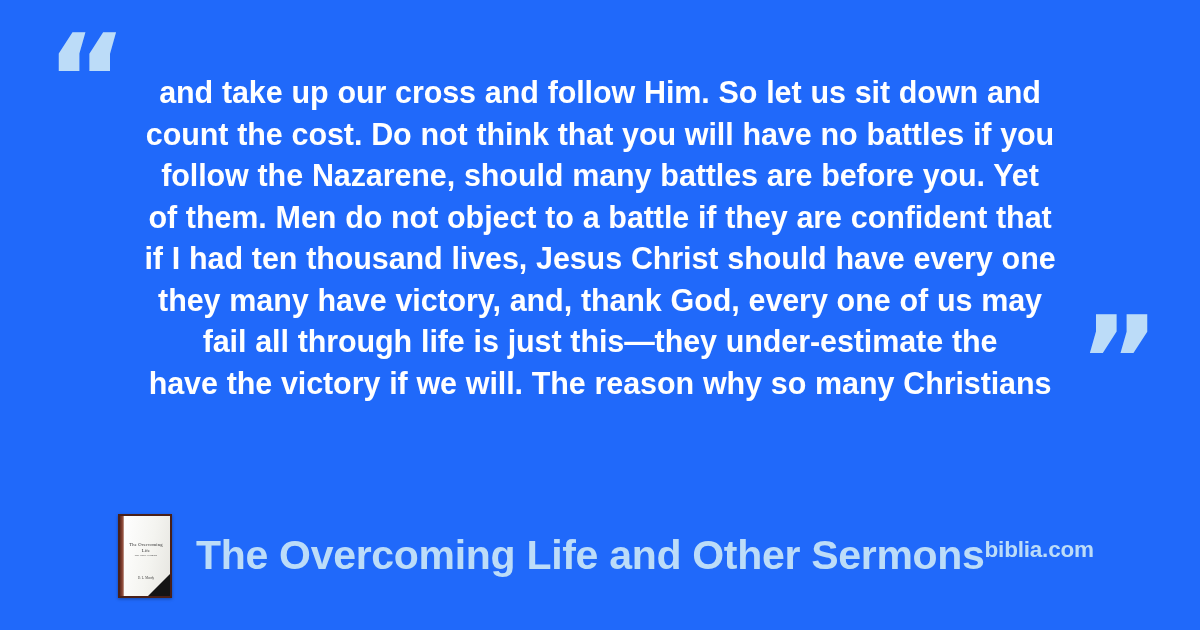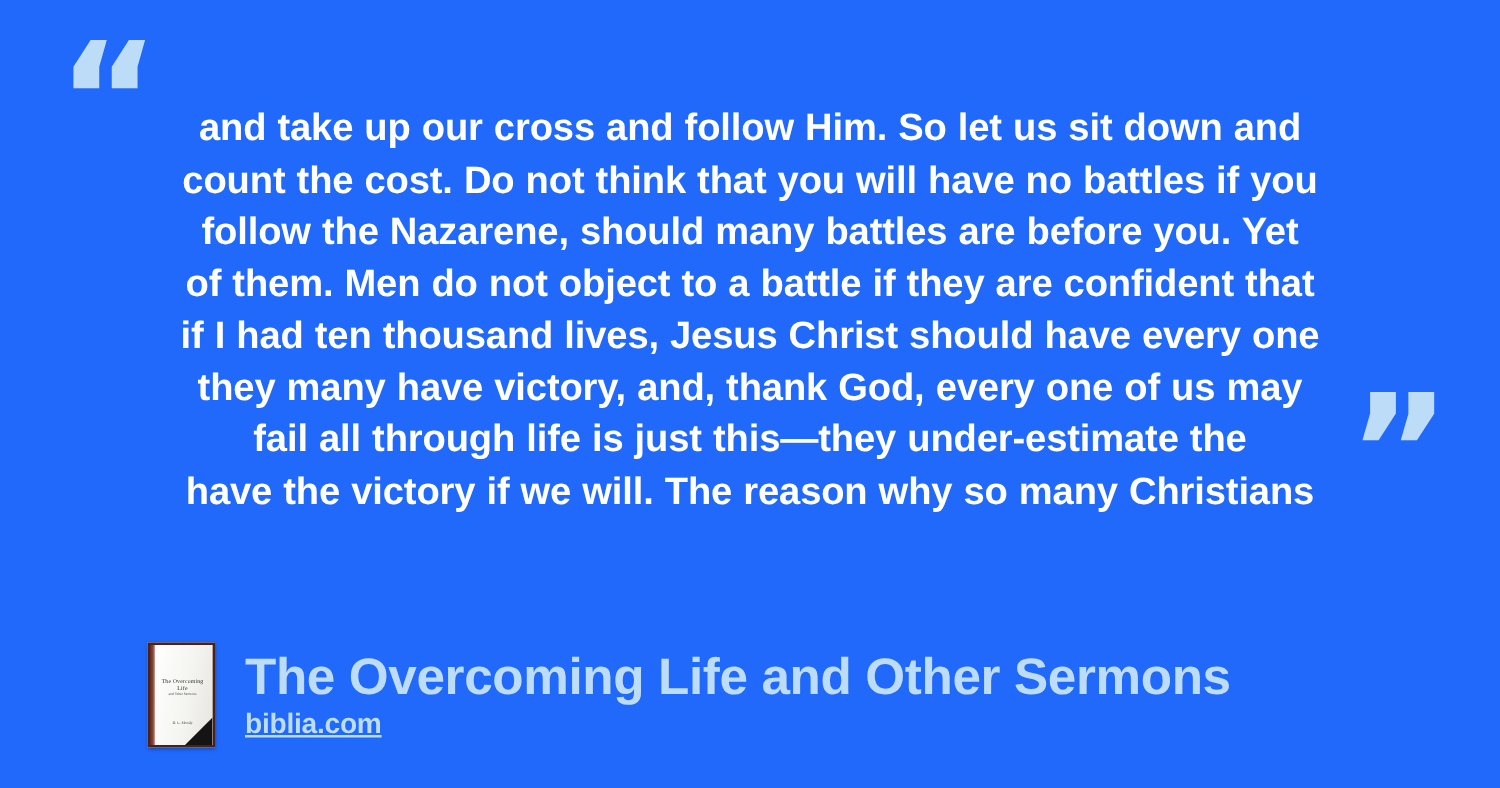--- a/index.html
+++ b/index.html
@@ -47,21 +47,21 @@
     position: absolute;
     left: 110px;
     top: 72px;
     width: 980px;
     height: 350px;
     display: flex;
     align-items: flex-start;
     justify-content: center;
   }
   .quote-text {
-    margin: 10px;
+    margin: 0;
     width: 960px;
     color: #ffffff;
     font-size: 30.5px;
     font-weight: 700;
     line-height: 41.5px;
     text-align: center;
     letter-spacing: -0.1px;
     word-spacing: 0.5px;
   }
   .quote-text .ln {
@@ -140,40 +140,39 @@
     width: 0;
     height: 0;
     border-style: solid;
     border-width: 0 0 22px 22px;
     border-color: transparent transparent #141414 transparent;
   }
 
   .footer-text {
     margin-left: 24px;
     display: flex;
-    flex-direction: column;
+    flex-direction: row;
     justify-content: center;
   }
   .book-title {
     color: #bcdcf8;
     font-size: 41px;
     font-weight: 700;
     line-height: 1.05;
     letter-spacing: -0.3px;
     white-space: nowrap;
   }
   .site-name {
     margin-top: 4px;
     color: #bcdcf8;
     font-size: 22.5px;
     font-weight: 700;
     line-height: 1.1;
     letter-spacing: -0.2px;
     white-space: nowrap;
-    text-decoration: underline;
   }
 </style>
 </head>
 <body>
 
 <div class="card">
 
   <div class="quote-mark quote-mark-open">“</div>
 
   <div class="quote-area">

